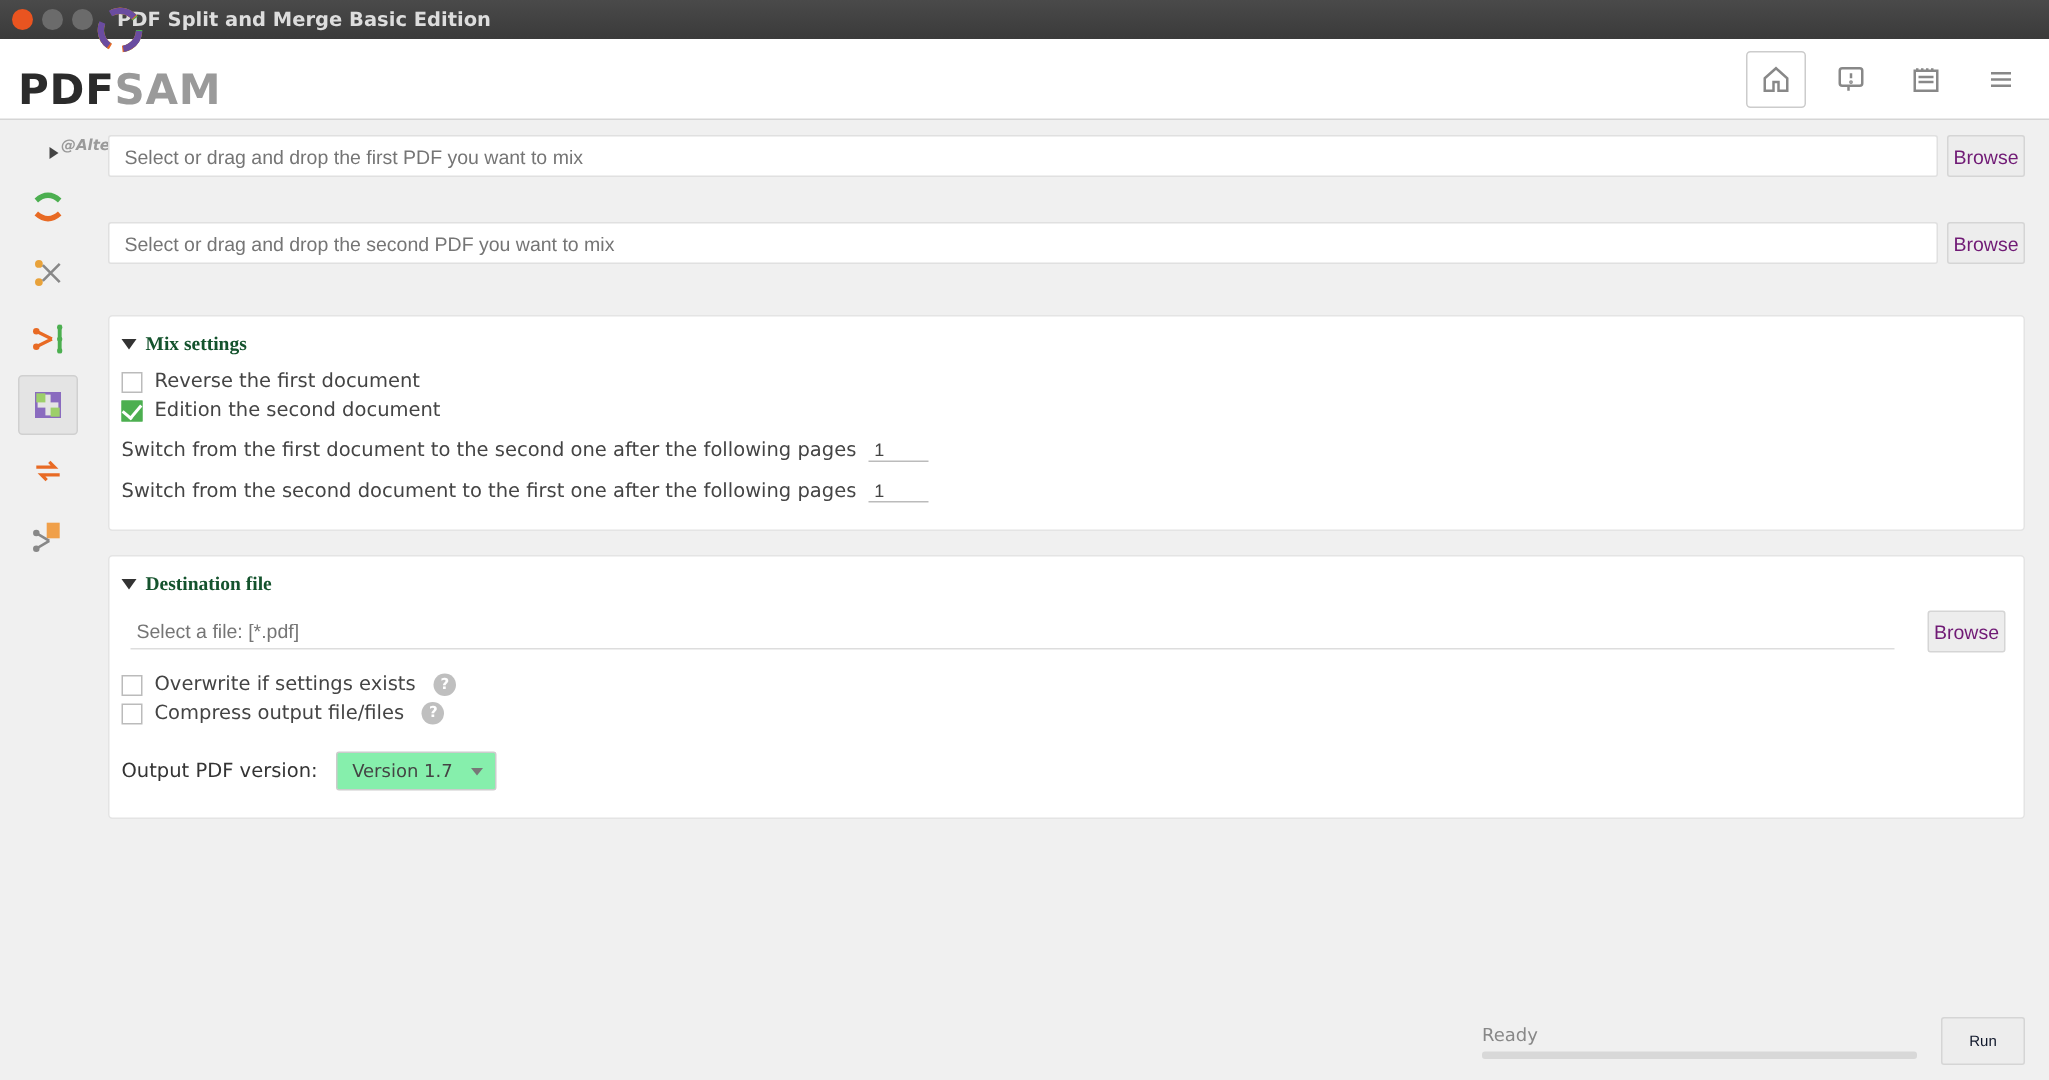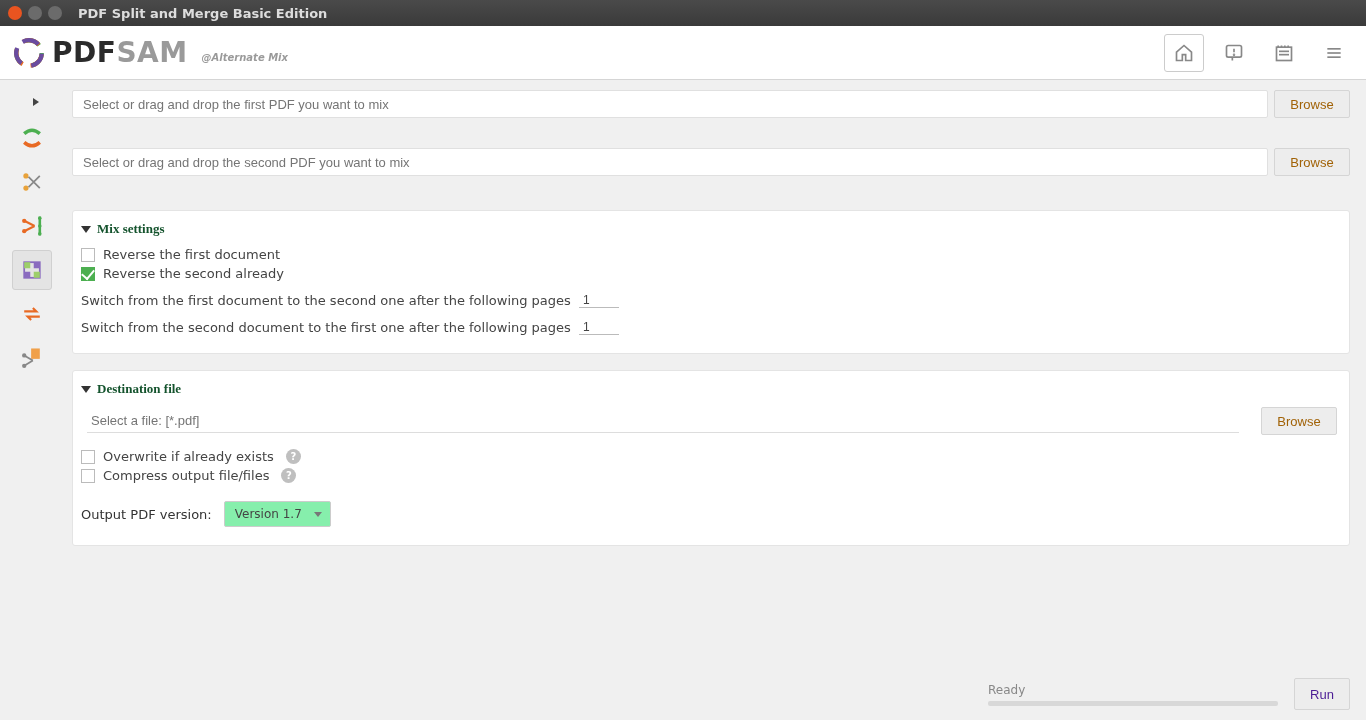--- a/index.html
+++ b/index.html
@@ -35,21 +35,21 @@
 
   
   .header {
     height: 54px;
     background: #fff;
     border-bottom:1px solid #d5d5d5;
     display:flex;
     align-items:center;
     padding:0 12px;
   }
-  .logo { display:flex; align-items:center; gap:6px; }
+  .logo { display:flex; align-items:center; gap:6px;flex-direction:column; }
   .logo-text { font-size:28px; font-weight:800; letter-spacing:0.5px; display:flex; align-items:baseline;}
   .logo-text .pdf{color:#2b2b2b;}
   .logo-text .sam{color:#9a9a9a;}
   .subtitle{ color:#9a9a9a; font-style:italic; font-size:10px; font-weight:bold; margin-left:8px; margin-top:10px;}
   .header-right{ margin-left:auto; display:flex; gap:10px;}
   .hbtn{
     width:40px; height:38px; border:1px solid transparent; border-radius:3px;
     display:flex; align-items:center; justify-content:center; color:#777;
     cursor:pointer; background:#fff;
   }
@@ -95,25 +95,25 @@
     flex:1;
     height:28px;
     border:1px solid #e0e0e0;
     background:#fff;
     padding:4px 10px;
     color:#aaa;
     font-size:13px;
     border-radius:2px;
   }
   .browse-btn{
-    width:76px; height:28px;
+    width:52px; height:28px;
     background:#ededed;
     border:1px solid #d5d5d5;
     border-radius:2px;
-    color:#a16207;
+    color:#701a75;
     cursor:pointer;
     font-size:13px;
   }
 
   
   .panel{
     background:#fff;
     border:1px solid #e4e4e4;
     border-radius:3px;
     padding:10px 12px 18px 8px;
@@ -169,21 +169,21 @@
   .footer{
     position:absolute; bottom:10px; right:16px; left:auto;
     display:flex; align-items:center; gap:16px;
   }
   .status-wrap{display:flex;flex-direction:column;align-items:flex-start;color:#888;font-size:12px;}
   .progress{
     width:290px;height:5px;background:#d8d8d8;border-radius:2px;margin-top:4px;
   }
   .run-btn{
     width:56px;height:32px;background:#ededed;border:1px solid #d5d5d5;border-radius:2px;
-    color:#4c1d95;cursor:pointer;font-size:13px;
+    color:#0f172a;cursor:pointer;font-size:10px;
   }
 </style>
 </head>
 <body>
 
 <div class="titlebar">
   <span class="tb-btn tb-close"></span>
   <span class="tb-btn tb-min"></span>
   <span class="tb-btn tb-max"></span>
   <span class="tb-title">PDF Split and Merge Basic Edition</span>
@@ -306,21 +306,21 @@
       <div class="panel-title">
         <span class="triangle"></span>
         <span>Mix settings</span>
       </div>
       <div class="check-row">
         <span class="cbox"></span>
         <span>Reverse the first document</span>
       </div>
       <div class="check-row">
         <span class="cbox checked"></span>
-        <span>Reverse the second already</span>
+        <span>Edition the second document</span>
       </div>
       <div class="setting-row">
         <span>Switch from the first document to the second one after the following pages</span>
         <input class="small-input" value="1" style="">
       </div>
       <div class="setting-row">
         <span>Switch from the second document to the first one after the following pages</span>
         <input class="small-input" value="1" style="">
       </div>
     </div>
@@ -329,21 +329,21 @@
       <div class="panel-title">
         <span class="triangle"></span>
         <span>Destination file</span>
       </div>
       <div style="display:flex;gap:22px;align-items:center;margin:6px 0 14px 6px;">
         <input class="dest-input" placeholder="Select a file: [*.pdf]" style="">
         <button class="browse-btn">Browse</button>
       </div>
       <div class="check-row">
         <span class="cbox"></span>
-        <span>Overwrite if already exists</span>
+        <span>Overwrite if settings exists</span>
         <span class="help">?</span>
       </div>
       <div class="check-row">
         <span class="cbox"></span>
         <span>Compress output file/files</span>
         <span class="help">?</span>
       </div>
       <div style="display:flex;align-items:center;gap:12px;margin-top:18px;">
         <span>Output PDF version:</span>
         <span class="combo">Version 1.7</span>

